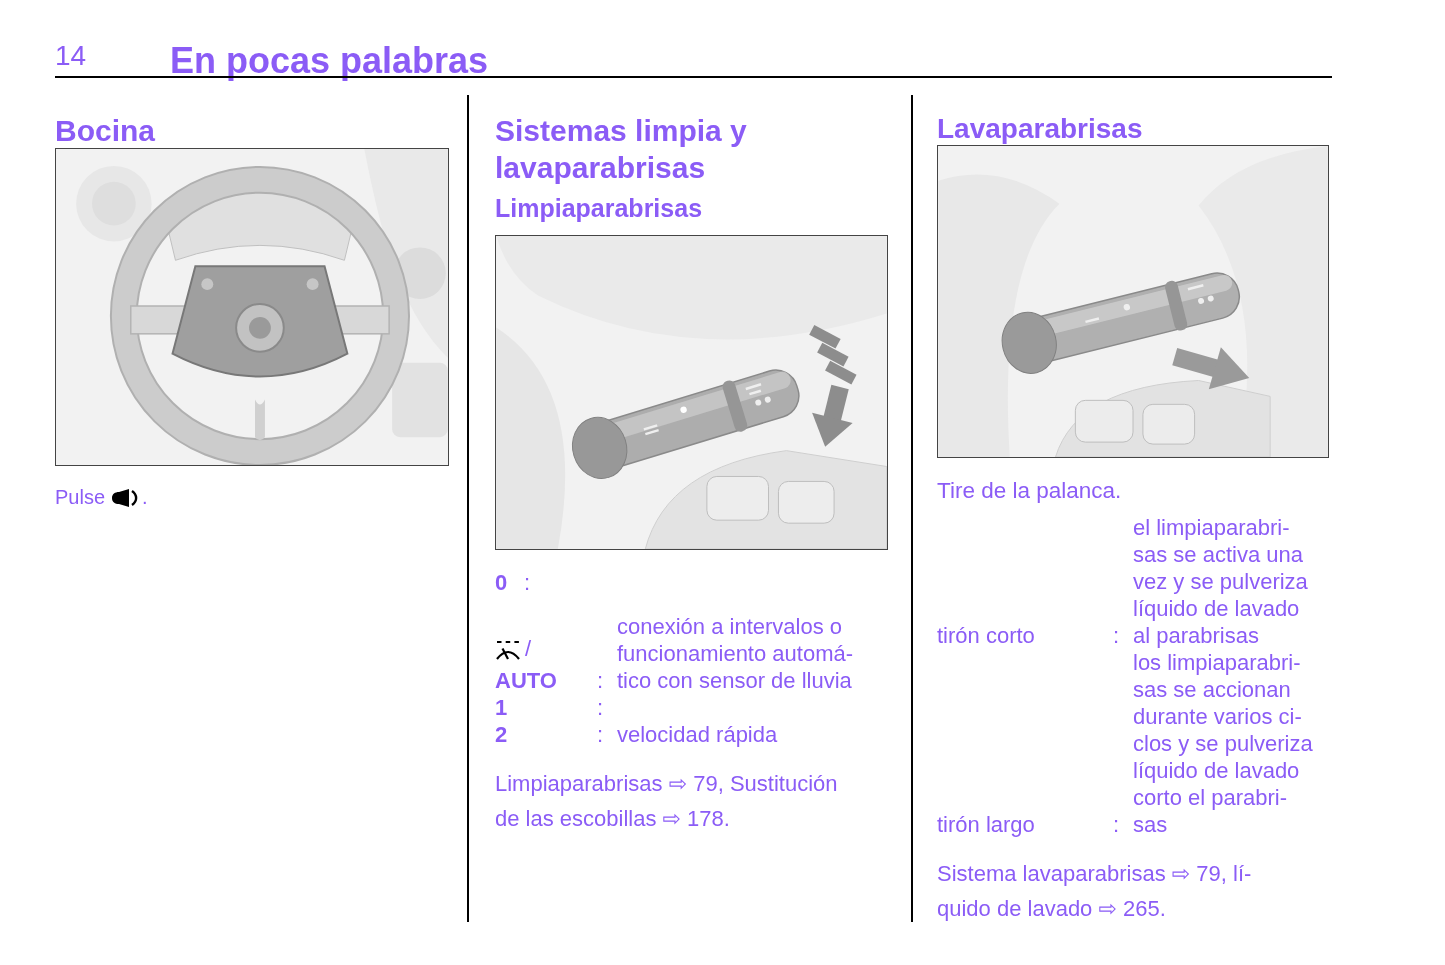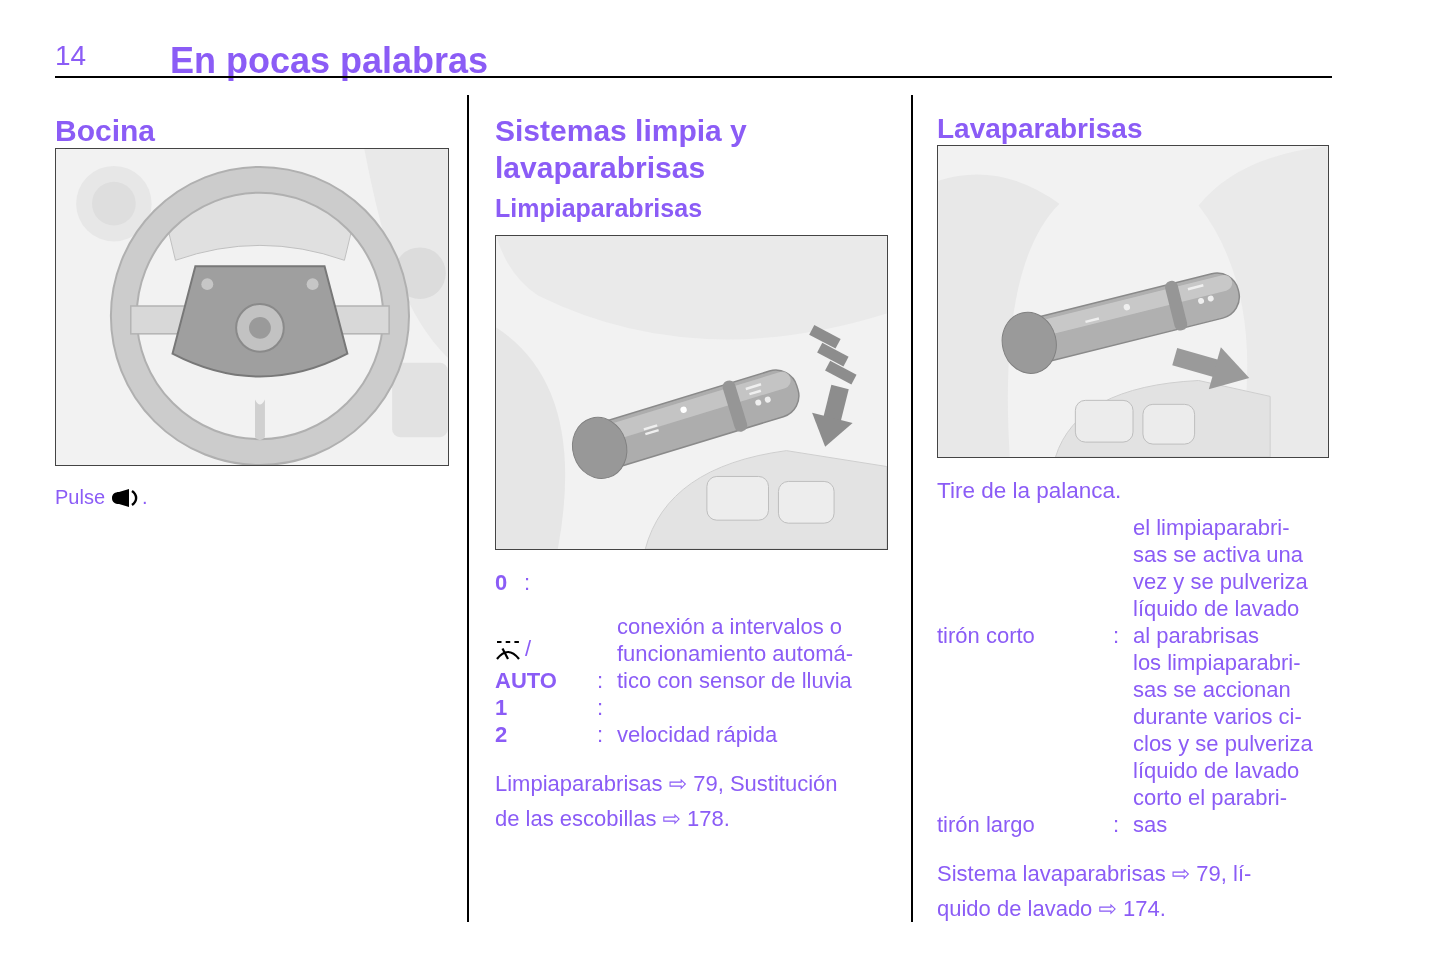--- a/index.html
+++ b/index.html
@@ -215,17 +215,17 @@
         <div class="colon">:</div>
         <div class="def">los limpiaparabri-
 sas se accionan
 durante varios ci-
 clos y se pulveriza
 líquido de lavado
 corto el parabri-
 sas</div>
       </div>
       <div class="ref">Sistema lavaparabrisas ⇨ 79, lí-
-quido de lavado ⇨ 174.</div>
+quido de lavado ⇨ 265.</div>
     </div>
   </section>
 
 </div>
 
 </body></html>

